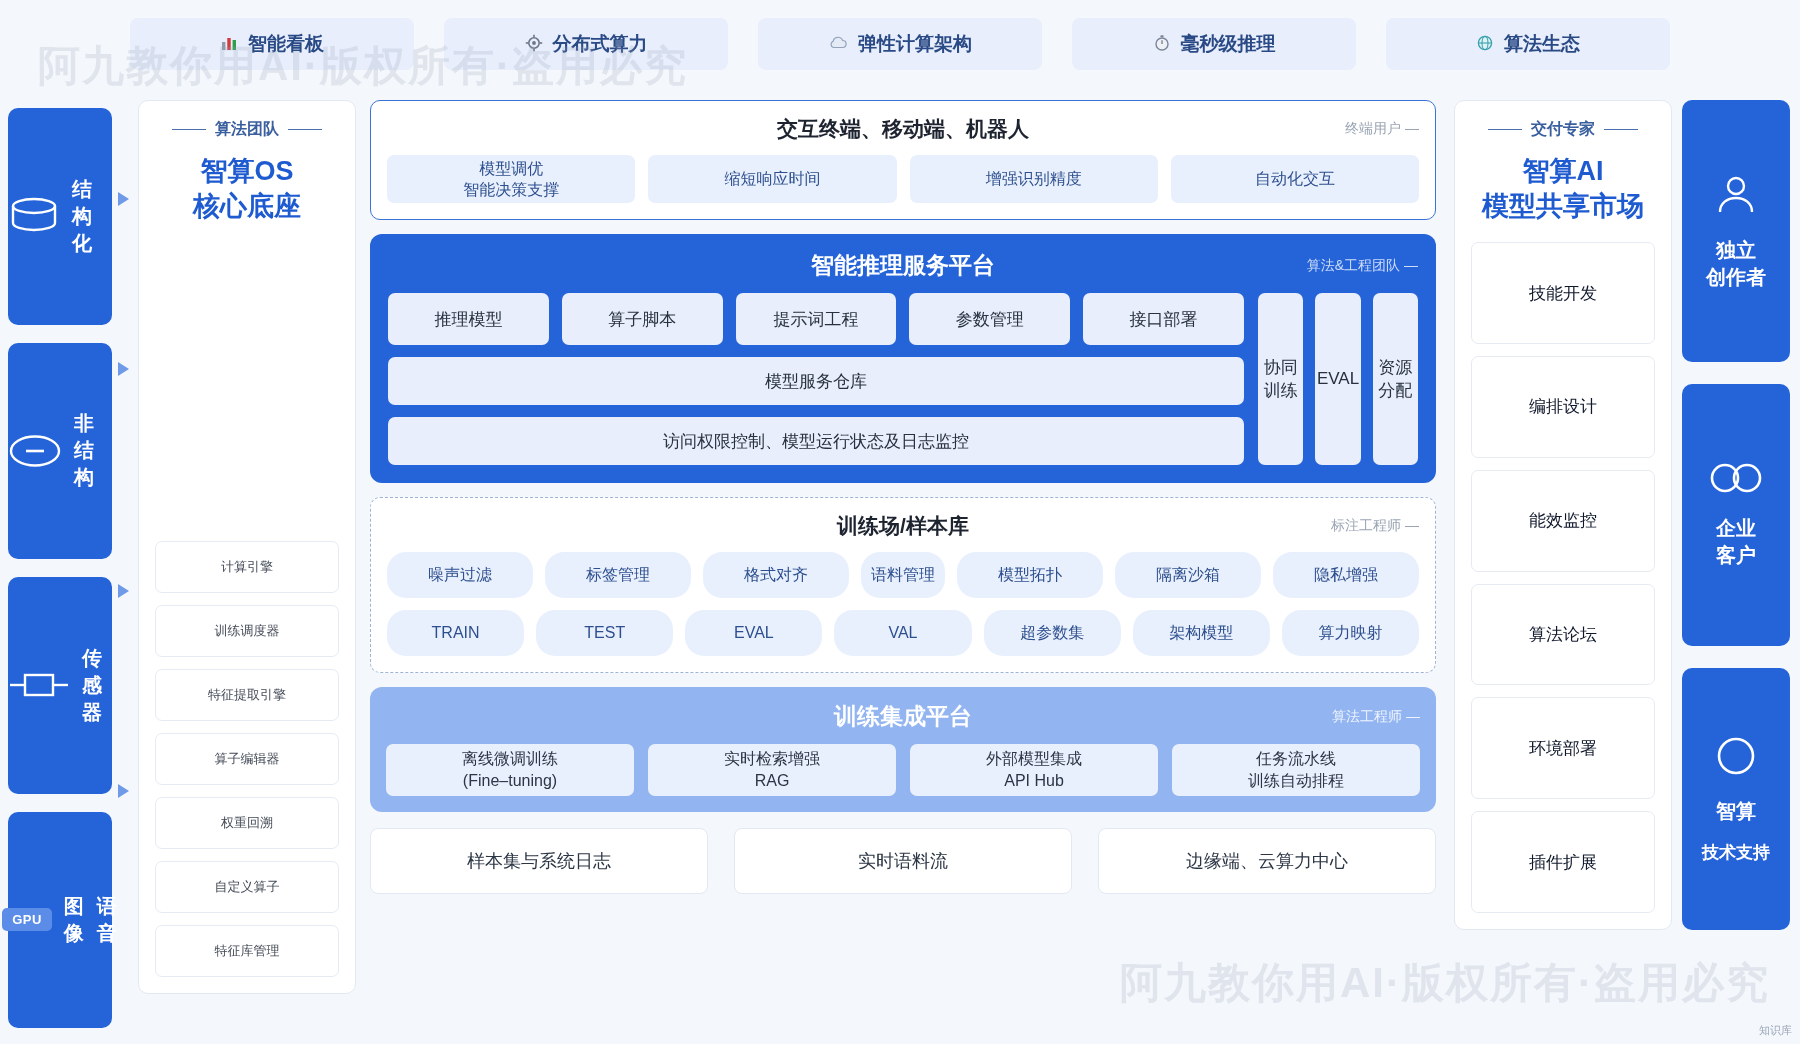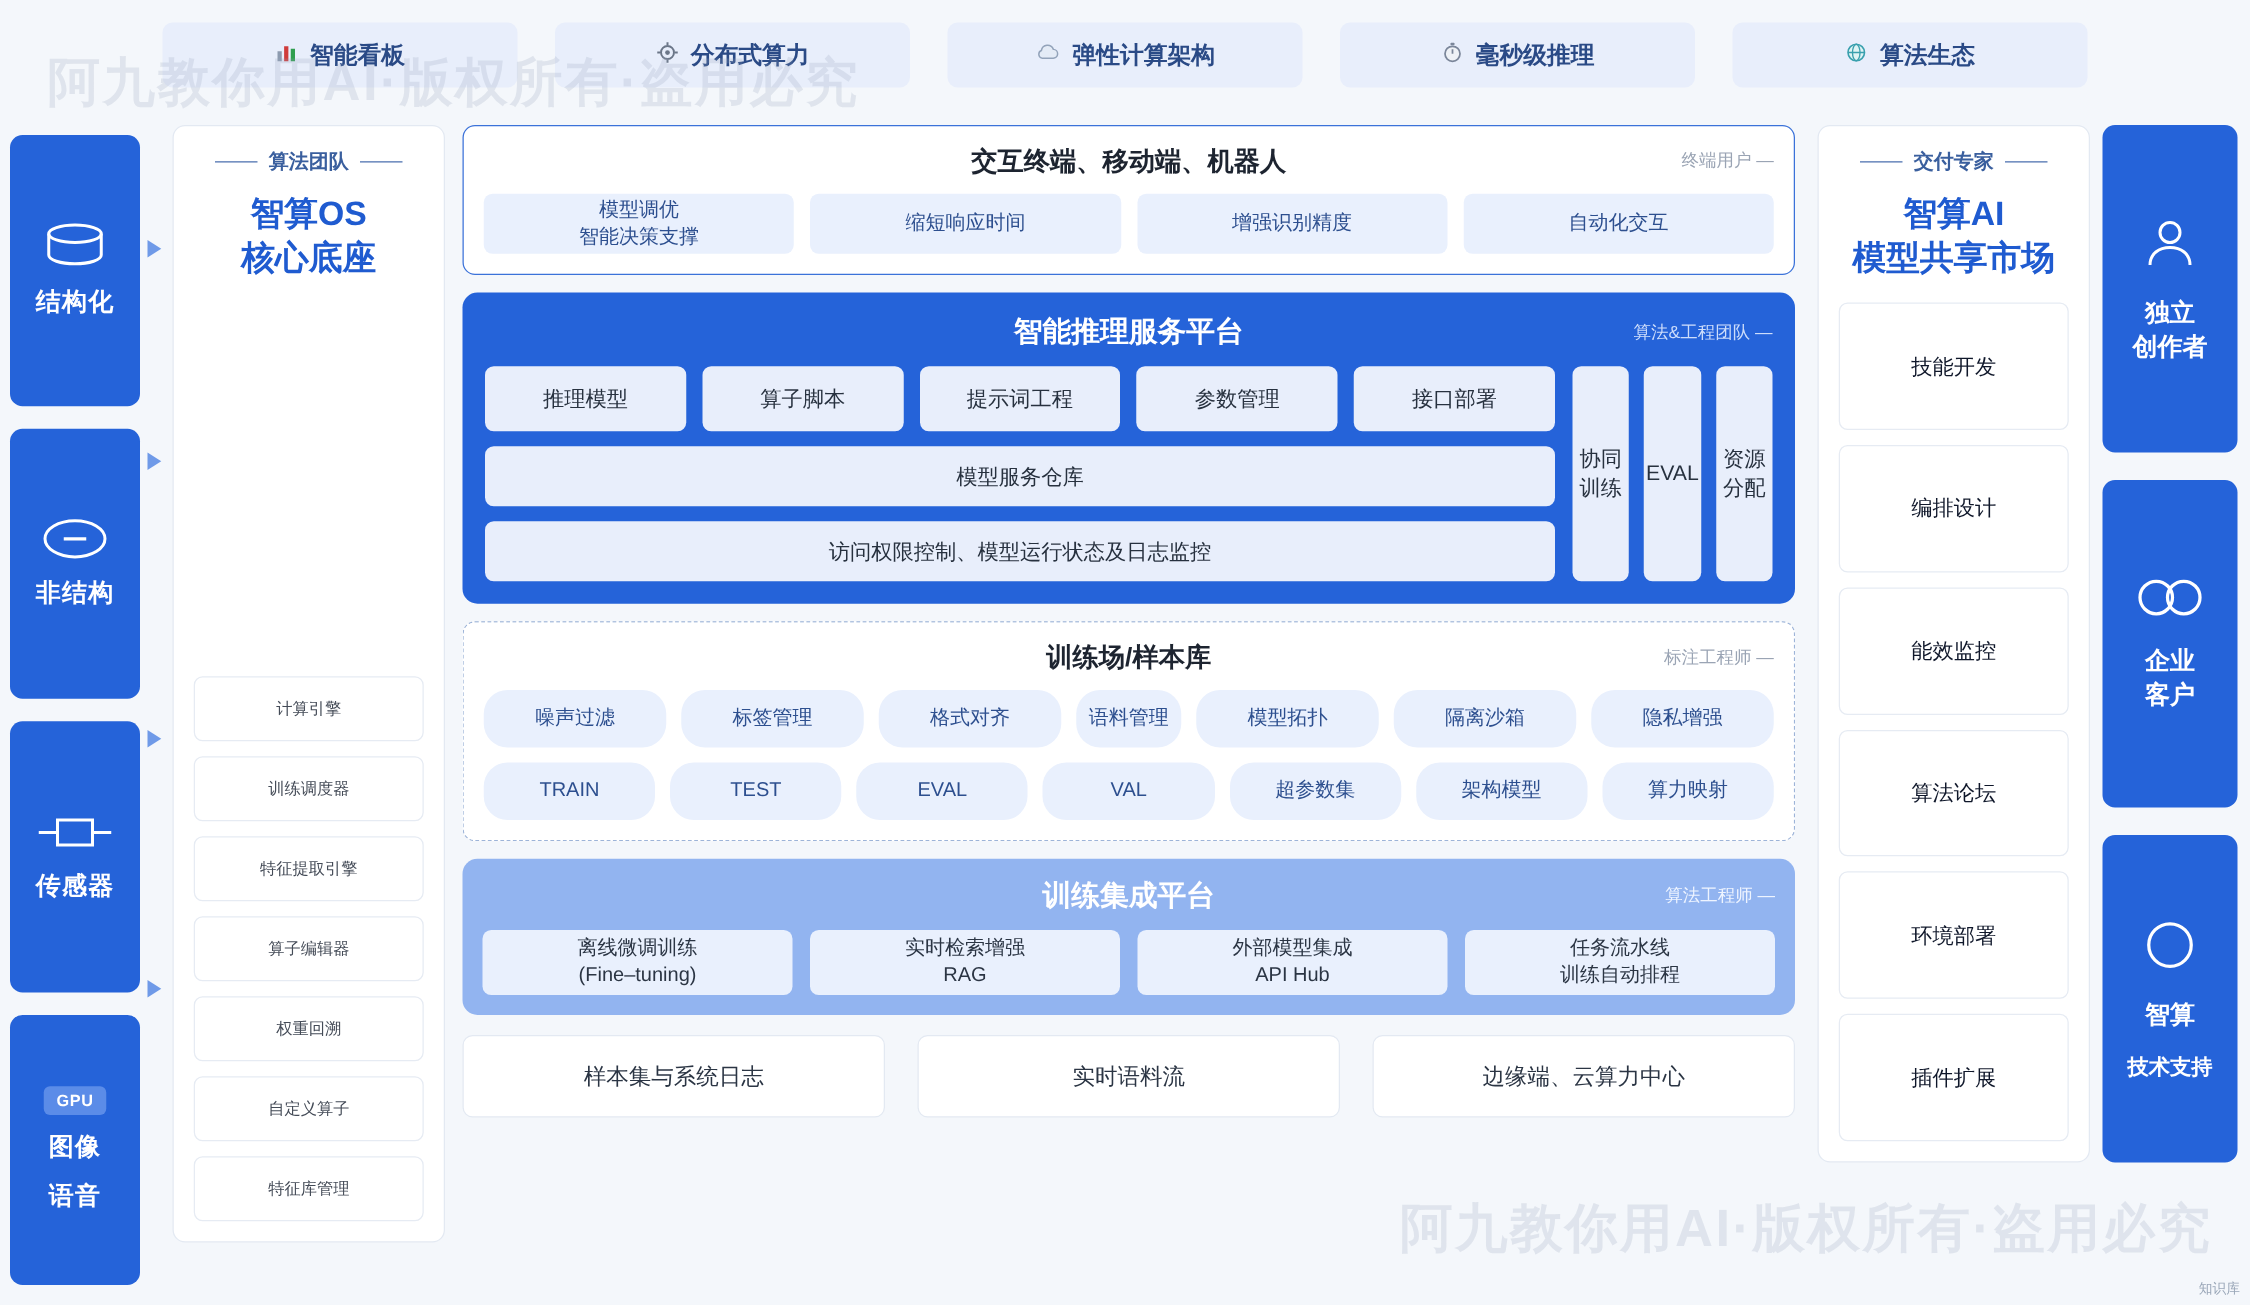--- a/index.html
+++ b/index.html
@@ -53,21 +53,21 @@
 
   
   .srccol {
     width: 104px; flex: 0 0 104px;
     display: flex; flex-direction: column; gap: 18px;
     padding: 16px 0 14px 0;
   }
   .srccard {
     background: #2563d9; border-radius: 10px;
     flex: 1 1 0;
-    display: flex; flex-direction: column; align-items: center; justify-content: center;
+    display: flex; flex-direction: row; align-items: center; justify-content: center;
     gap: 12px; color: #fff;
   }
   .srccard .label { font-size: 20px; font-weight: 700; letter-spacing: 1px; }
   .srccard .label2 { font-size: 20px; font-weight: 700; letter-spacing: 1px; }
   .srccard svg { display: block; }
   .gpu-chip {
     background: #5b8ce8; color: #fff; font-size: 13px; font-weight: 700;
     padding: 4px 10px; border-radius: 5px; letter-spacing: .5px;
   }
 

